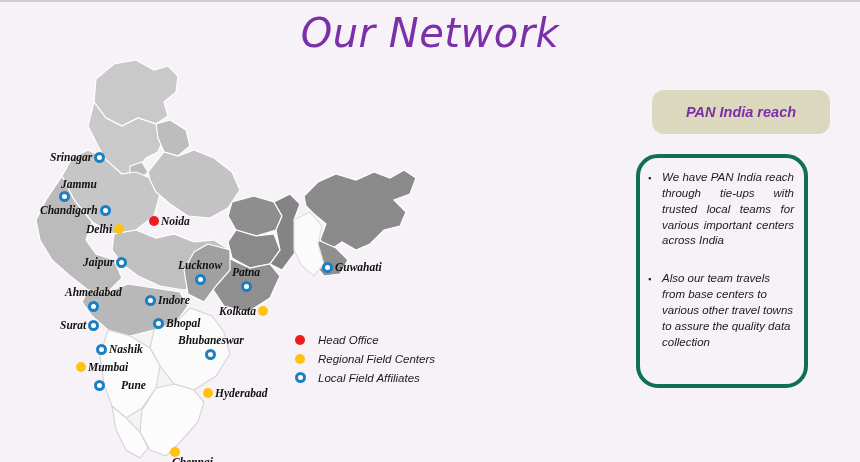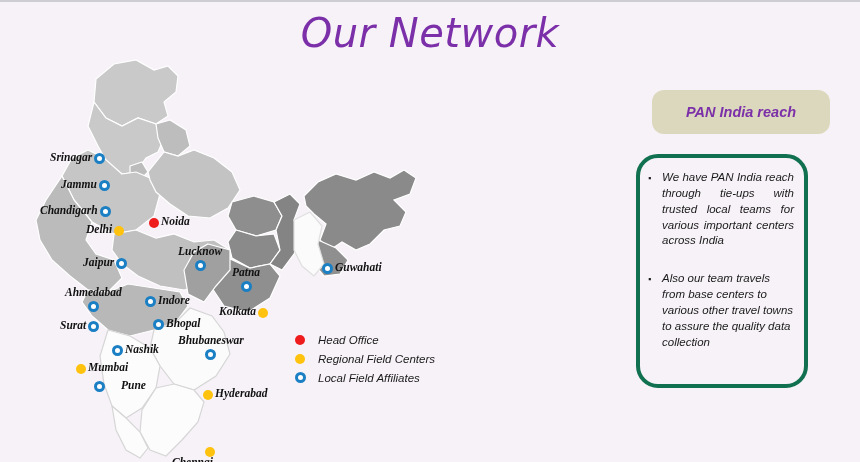--- a/index.html
+++ b/index.html
@@ -33,21 +33,21 @@
   #map-area {
     position: absolute;
     left: 18px; top: 52px;
     width: 470px; height: 410px;
   }
   #india-svg { position: absolute; left: 0; top: 0; }
 
   .city {
     position: absolute;
     display: flex;
-    align-items: flex-end;
+    align-items: flex-start;
     white-space: nowrap;
     font-family: "Liberation Serif", serif;
     font-weight: bold;
     font-size: 11.5px;
     color: #111111;
     line-height: 1;
   }
   .city .lbl { padding: 0 2px; }
 
   .dot-red, .dot-yellow {
@@ -196,21 +196,21 @@
 
         <path fill="#fcfcfc" stroke="#d6d6d6" d="M94,352 L108,364 L122,378 L130,394 L122,404 L108,396 L98,376 Z"></path>
       </g>
     </svg>
 
     <div class="city" style="left:30px; top:98px;">
       <span class="lbl">Srinagar</span>
       <span class="ring-blue"></span>
     </div>
 
-    <div class="city" style="left:41px; top:125px;">
+    <div class="city" style="left:41px; top:125px;flex-direction:column;">
       <span class="lbl">Jammu</span>
       <span class="ring-blue"></span>
     </div>
 
     <div class="city" style="left:20px; top:151px;">
       <span class="lbl">Chandigarh</span>
       <span class="ring-blue"></span>
     </div>
 
     <div class="city" style="left:66px; top:170px;">
@@ -221,21 +221,21 @@
     <div class="city" style="left:131px; top:162px;">
       <span class="dot-red"></span>
       <span class="lbl">Noida</span>
     </div>
 
     <div class="city" style="left:63px; top:203px;">
       <span class="lbl">Jaipur</span>
       <span class="ring-blue"></span>
     </div>
 
-    <div class="city stacked" style="left:160px; top:192px;">
+    <div class="city stacked" style="left:160px; top:206px;">
       <span class="lbl">Lucknow</span>
       <span class="ring-blue"></span>
     </div>
 
     <div class="city stacked" style="left:214px; top:213px;">
       <span class="lbl">Patna</span>
       <span class="ring-blue"></span>
     </div>
 
     <div class="city" style="left:304px; top:208px;">
@@ -266,21 +266,21 @@
     <div class="city" style="left:40px; top:266px;">
       <span class="lbl">Surat</span>
       <span class="ring-blue"></span>
     </div>
 
     <div class="city stacked" style="left:160px; top:281px;">
       <span class="lbl">Bhubaneswar</span>
       <span class="ring-blue"></span>
     </div>
 
-    <div class="city" style="left:78px; top:290px;margin-left:16px;">
+    <div class="city" style="left:78px; top:290px;">
       <span class="ring-blue"></span>
       <span class="lbl">Nashik</span>
     </div>
 
     <div class="city" style="left:58px; top:308px;">
       <span class="dot-yellow"></span>
       <span class="lbl">Mumbai</span>
     </div>
 
     <div class="city" style="left:76px; top:326px;gap:14px;">

